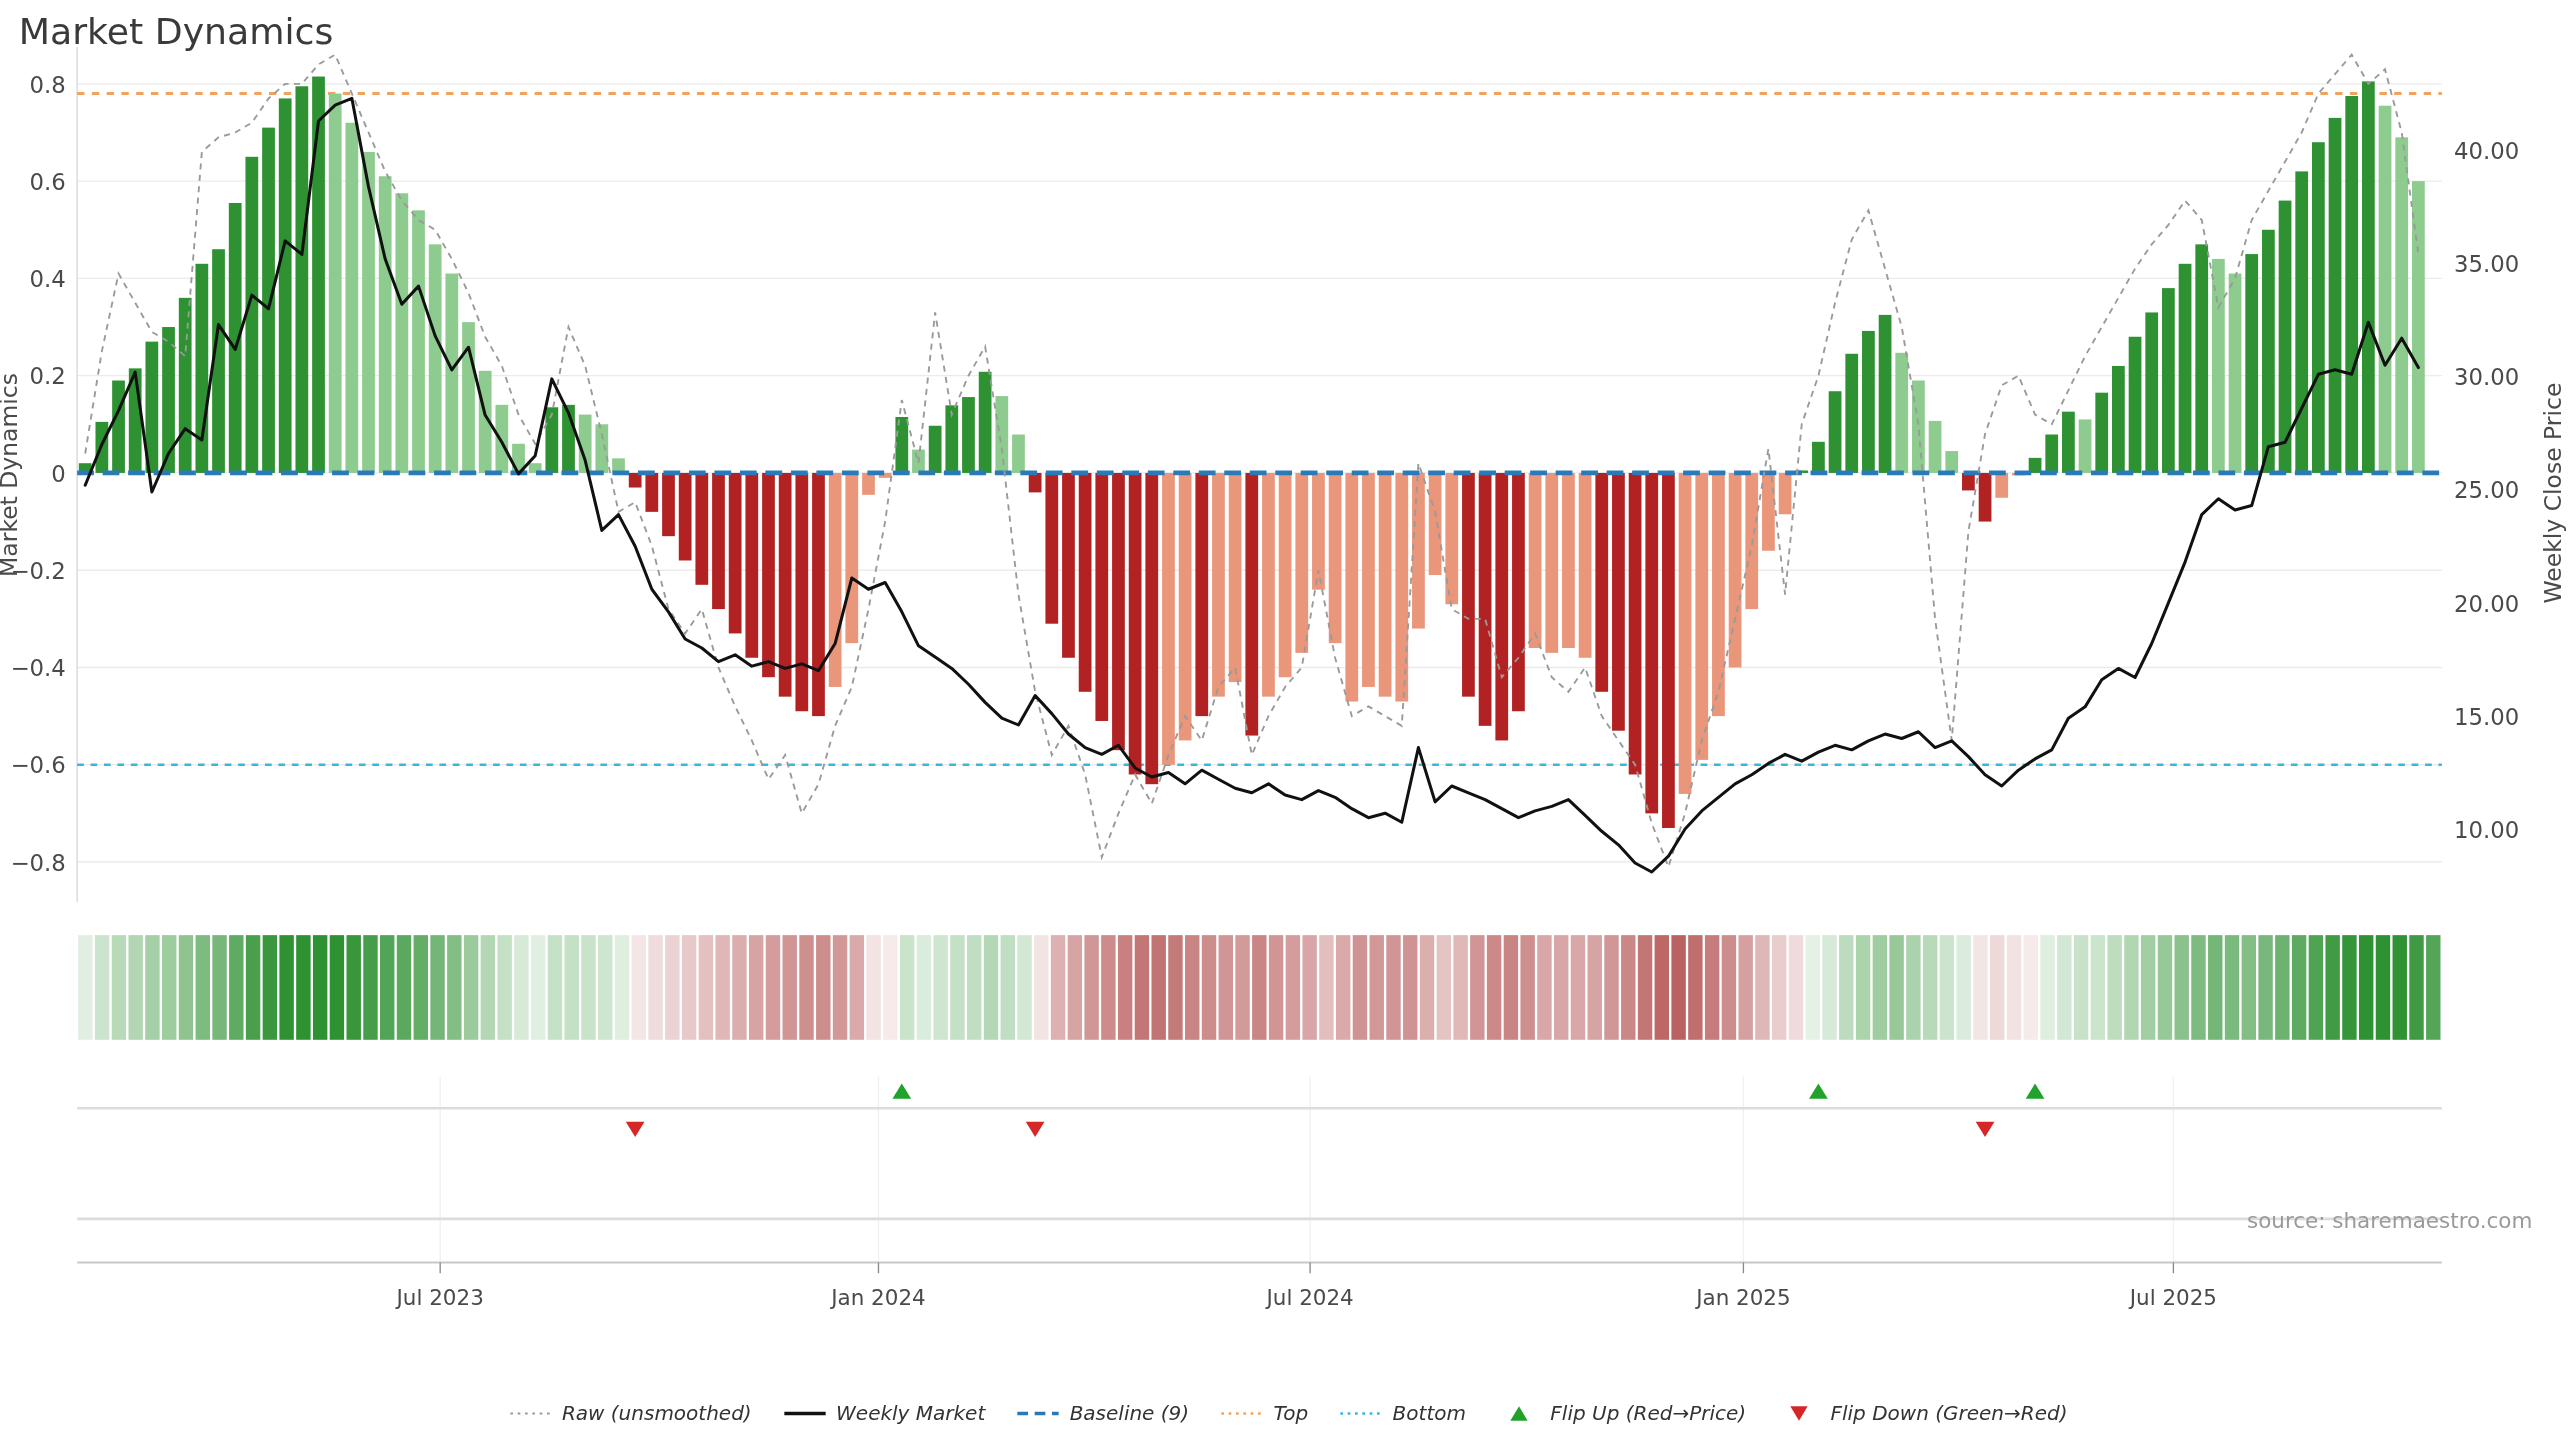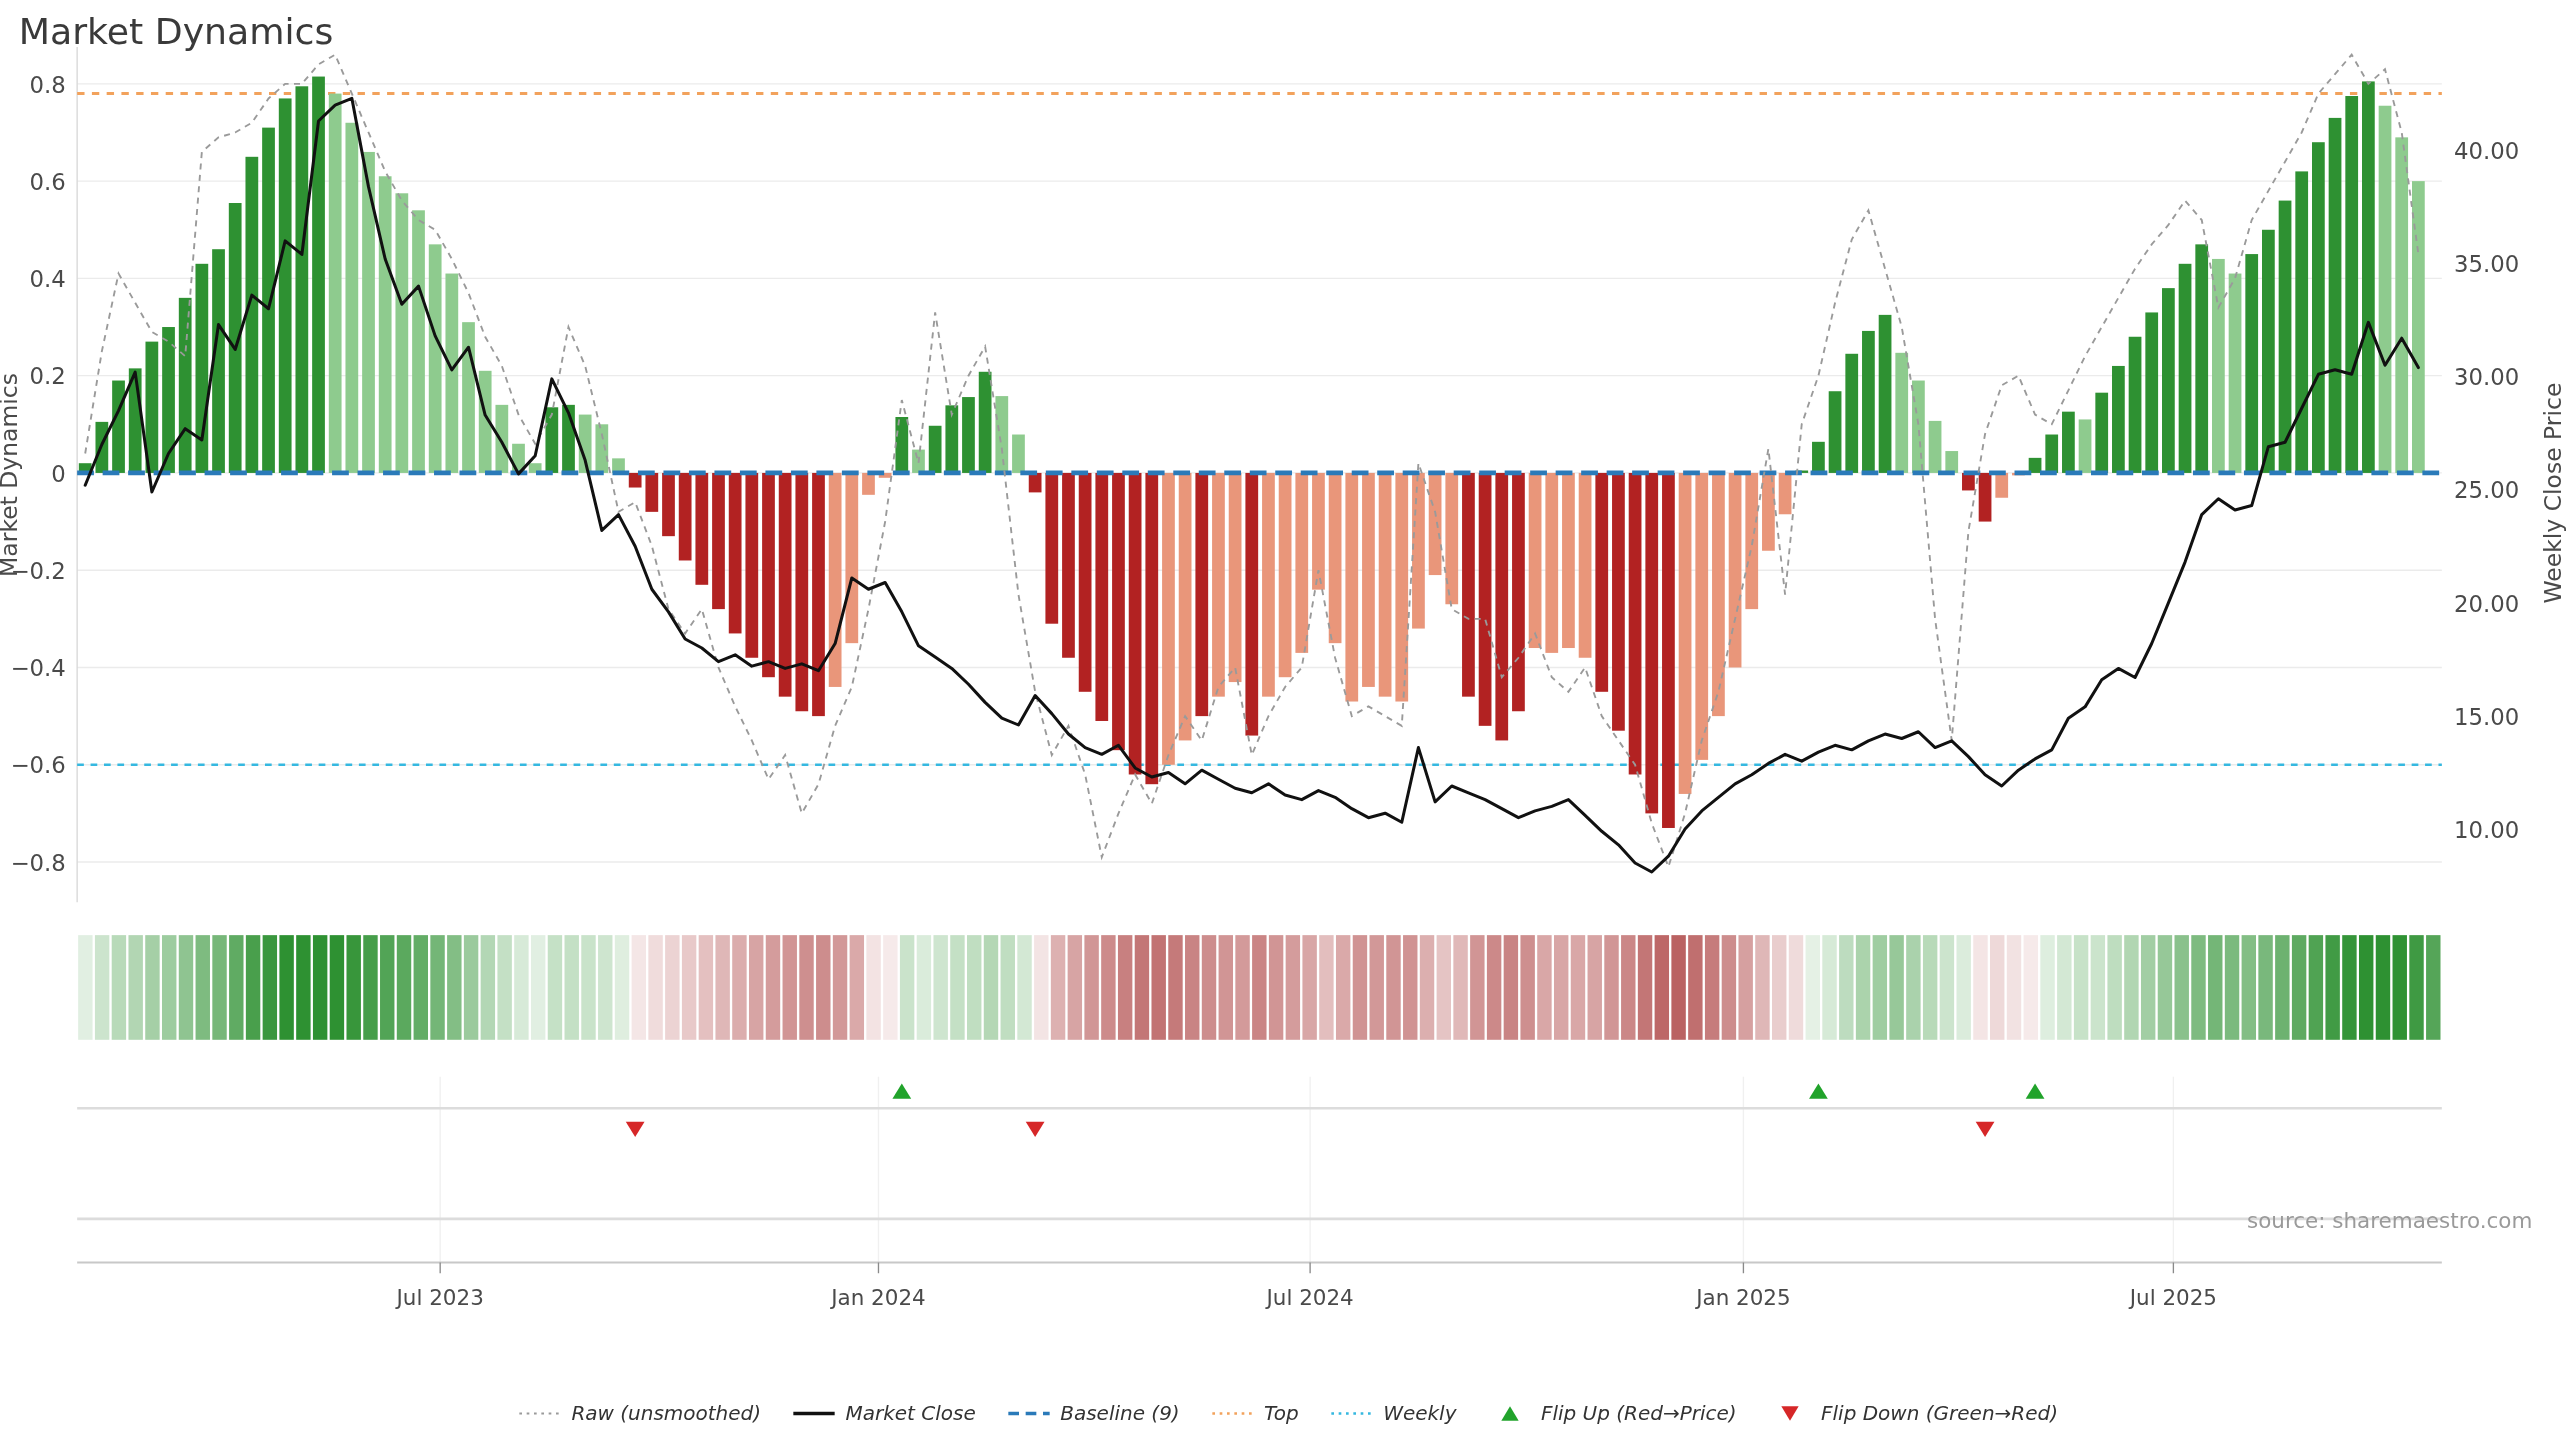--- a/index.html
+++ b/index.html
@@ -378,39 +378,39 @@
       <div class="li">
         <svg width="44" height="19" viewBox="0 0 66 28">
           <line x1="2" y1="14" x2="64" y2="14" stroke="#9a9a9a" stroke-width="3" stroke-dasharray="4 7"></line>
         </svg>
         <span>Raw (unsmoothed)</span>
       </div>
       <div class="li">
         <svg width="44" height="19" viewBox="0 0 66 28">
           <line x1="2" y1="14" x2="64" y2="14" stroke="#111111" stroke-width="5"></line>
         </svg>
-        <span>Market Close</span>
+        <span>Weekly Market</span>
       </div>
       <div class="li">
         <svg width="44" height="19" viewBox="0 0 66 28">
           <line x1="2" y1="14" x2="64" y2="14" stroke="#2a7ab9" stroke-width="5" stroke-dasharray="16 10"></line>
         </svg>
         <span>Baseline (9)</span>
       </div>
       <div class="li">
         <svg width="44" height="19" viewBox="0 0 66 28">
           <line x1="2" y1="14" x2="64" y2="14" stroke="#f2a25c" stroke-width="4" stroke-dasharray="4 7"></line>
         </svg>
         <span>Top</span>
       </div>
       <div class="li">
         <svg width="44" height="19" viewBox="0 0 66 28">
           <line x1="2" y1="14" x2="64" y2="14" stroke="#35b8e0" stroke-width="4" stroke-dasharray="4 7"></line>
         </svg>
-        <span>Weekly</span>
+        <span>Bottom</span>
       </div>
       <div class="li">
         <svg width="44" height="19" viewBox="0 0 66 28">
           <polygon points="33,3 46,25 20,25" fill="#21a32b"></polygon>
         </svg>
         <span>Flip Up (Red→Price)</span>
       </div>
       <div class="li">
         <svg width="44" height="19" viewBox="0 0 66 28">
           <polygon points="20,3 46,3 33,25" fill="#d62728"></polygon>

